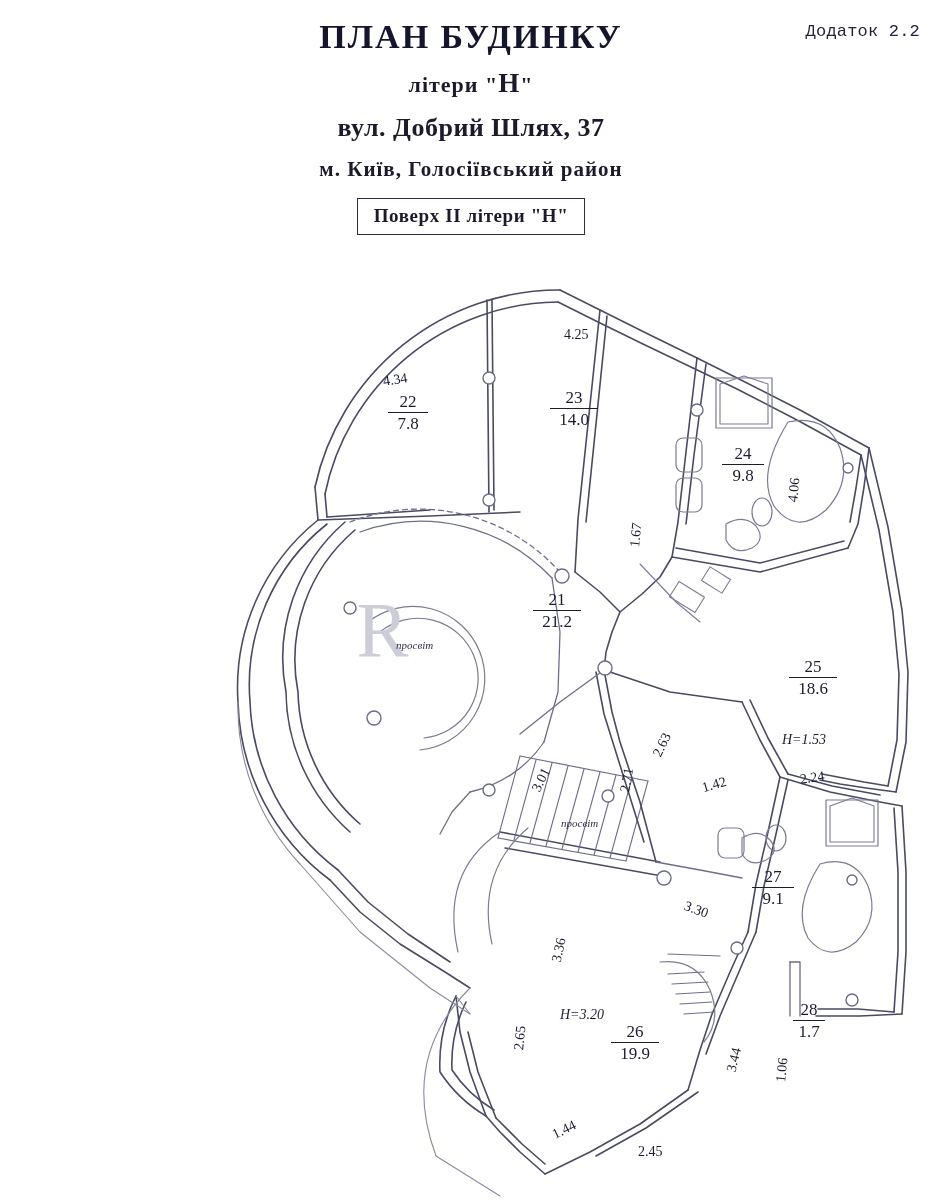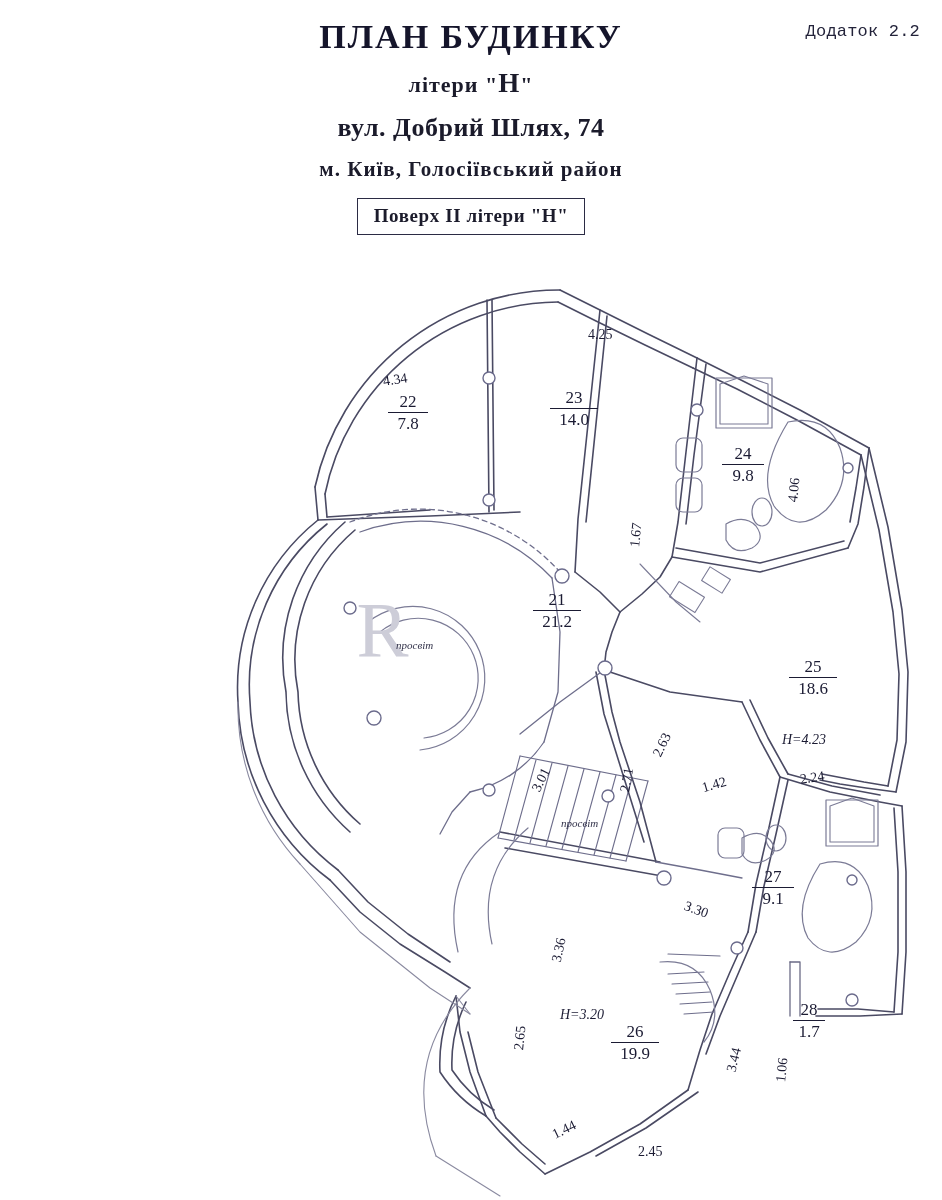--- a/index.html
+++ b/index.html
@@ -162,21 +162,21 @@
 </head>
 <body>
 
 <div id="appendix-label">Додаток 2.2</div>
 
 <div id="title-block">
   <div id="main-title">ПЛАН  БУДИНКУ</div>
   <div id="letter-line">
     <span>літери "</span><span class="big">Н</span><span>"</span>
   </div>
-  <div id="address-line">вул. Добрий Шлях, 74</div>
+  <div id="address-line">вул. Добрий Шлях, 37</div>
   <div id="city-line">м. Київ,  Голосіївський  район</div>
   <div id="floor-box">Поверх  II літери "Н"</div>
 </div>
 
 <div id="plan-area">
 
   <svg id="plan-svg" width="942" height="928" viewBox="0 0 942 928">
     <g fill="none" stroke="#4a4a63" stroke-width="1.6" stroke-linejoin="round" stroke-linecap="round">
 
       <path d="M315,215 A250,250 0 0 1 560,18"></path>
@@ -388,36 +388,36 @@
     <div class="line" style="width:32px;"></div>
     <div class="area">1.7</div>
   </div>
 
   <div class="room-label" style="left:602px; top:750px; width:66px;">
     <div class="num">26</div>
     <div class="line" style="width:48px;"></div>
     <div class="area">19.9</div>
   </div>
 
-  <div class="dim" style="left:588px; top:55px;">4.25</div>
+  <div class="dim" style="left:564px; top:55px;">4.25</div>
   <div class="dim" style="left:383px; top:100px; transform:rotate(-9deg);">4.34</div>
   <div class="dim" style="left:782px; top:210px; transform:rotate(-84deg);">4.06</div>
   <div class="dim" style="left:624px; top:255px; transform:rotate(-84deg);">1.67</div>
   <div class="dim" style="left:650px; top:465px; transform:rotate(-64deg);">2.63</div>
   <div class="dim" style="left:615px; top:500px; transform:rotate(-80deg);">2.71</div>
   <div class="dim" style="left:529px; top:500px; transform:rotate(-64deg);">3.01</div>
   <div class="dim" style="left:702px; top:505px; transform:rotate(-16deg);">1.42</div>
   <div class="dim" style="left:800px; top:498px; transform:rotate(-8deg);">2.24</div>
   <div class="dim" style="left:547px; top:670px; transform:rotate(-78deg);">3.36</div>
   <div class="dim" style="left:684px; top:630px; transform:rotate(20deg);">3.30</div>
   <div class="dim" style="left:508px; top:758px; transform:rotate(-84deg);">2.65</div>
   <div class="dim" style="left:552px; top:850px; transform:rotate(-26deg);">1.44</div>
   <div class="dim" style="left:638px; top:872px;">2.45</div>
   <div class="dim" style="left:722px; top:780px; transform:rotate(-76deg);">3.44</div>
   <div class="dim" style="left:770px; top:790px; transform:rotate(-84deg);">1.06</div>
 
-  <div class="height-note" style="left:782px; top:460px;">H=4.23</div>
+  <div class="height-note" style="left:782px; top:460px;">H=1.53</div>
   <div class="height-note" style="left:560px; top:735px;">H=3.20</div>
 
   <div class="opening-note" style="left:396px; top:367px;">просвіт</div>
   <div class="opening-note" style="left:561px; top:545px;">просвіт</div>
 
 </div>
 
 </body></html>

